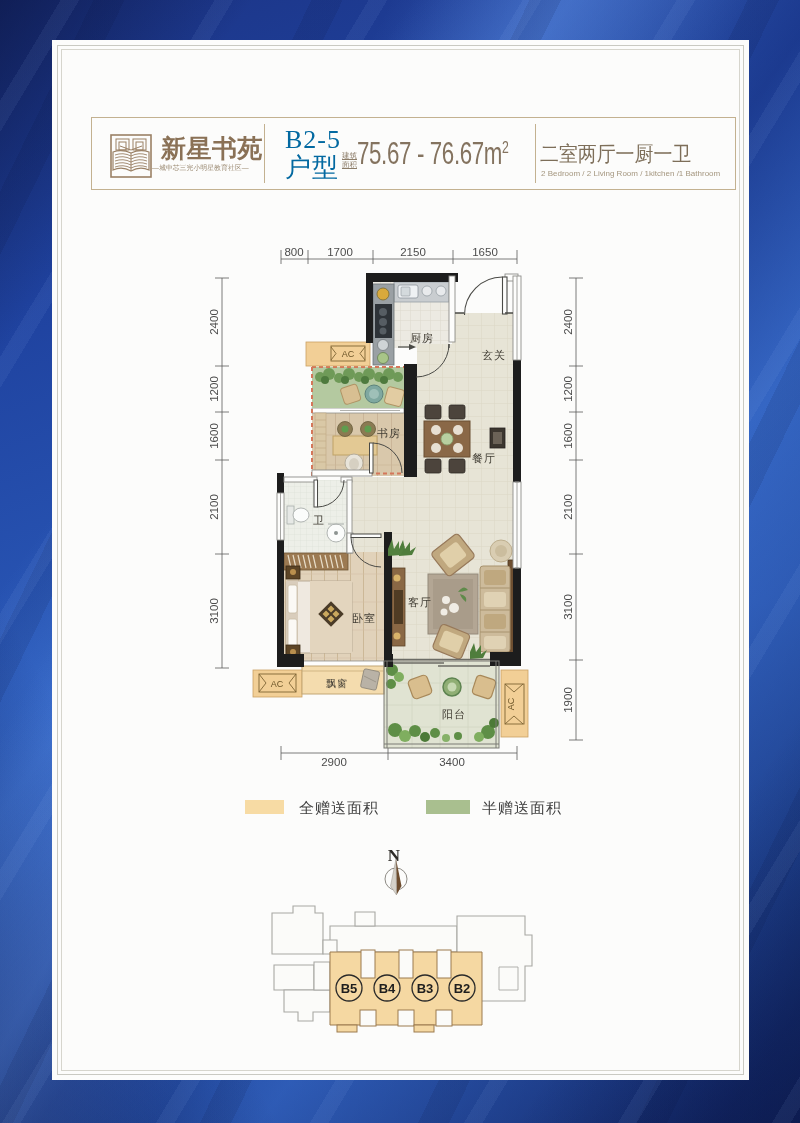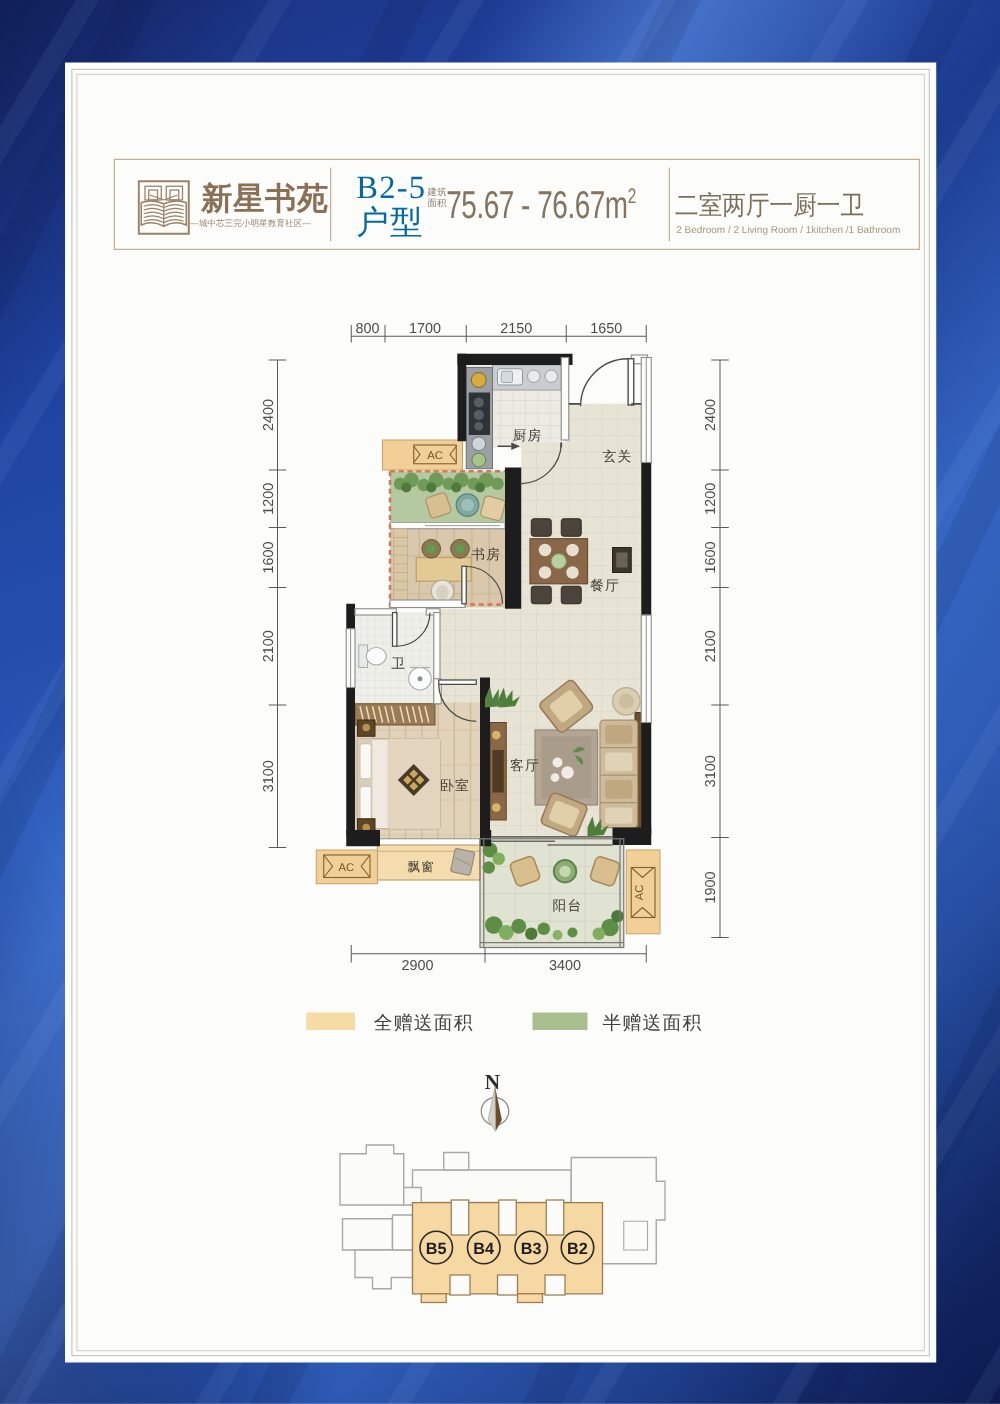--- a/index.html
+++ b/index.html
@@ -10,30 +10,30 @@
       linear-gradient(-55deg, rgba(8,16,55,.45) 0%, rgba(10,20,60,0) 18%),
       linear-gradient(62deg, rgba(12,24,70,.5) 0%, rgba(10,20,60,0) 20%),
       linear-gradient(125deg, rgba(70,120,210,0) 26%, rgba(80,135,225,.4) 36%, rgba(20,40,110,.35) 52%, rgba(75,130,220,.35) 66%, rgba(10,20,60,.4) 95%),
       linear-gradient(160deg, #1c3485 0%, #1f429f 22%, #2957b6 48%, #2b5cc0 62%, #204aa6 82%, #163182 100%);
   }
   .streaks{position:absolute;inset:0;
     background:
       repeating-linear-gradient(121deg, rgba(255,255,255,0) 0 52px, rgba(165,198,255,.07) 52px 68px, rgba(255,255,255,0) 68px 132px),
       repeating-linear-gradient(116deg, rgba(0,0,30,0) 0 84px, rgba(5,12,50,.10) 84px 112px, rgba(0,0,30,0) 112px 196px);
   }
-  .card{position:absolute;left:52px;top:40px;width:697px;height:1040px;background:#fcfcfb;margin-top:10px;}
+  .card{position:absolute;left:52px;top:40px;width:697px;height:1040px;background:#fcfcfb;}
   .inline1{position:absolute;left:5px;top:5px;right:5px;bottom:5px;border:1px solid #c9c9c2;}
   .inline2{position:absolute;left:9px;top:9px;right:9px;bottom:9px;border:1px solid #d6d5cd;}
   .hdr{position:absolute;left:39px;top:77px;width:643px;height:71px;border:1px solid #c3b190;}
   .hdr .d1{position:absolute;left:172px;top:6px;bottom:6px;width:1px;background:#c3b190;}
   .hdr .d2{position:absolute;left:443px;top:6px;bottom:6px;width:1px;background:#c3b190;}
   .logo-name{position:absolute;left:69px;top:14px;font-family:"Liberation Serif",serif;font-weight:bold;font-size:25px;color:#8a7156;letter-spacing:0.5px;white-space:nowrap;}
   .logo-sub{position:absolute;left:60px;top:46px;width:116px;font-size:7.5px;color:#9b8a72;letter-spacing:0px;white-space:nowrap;transform:scale(.92);transform-origin:left top;}
   .b25{position:absolute;left:193px;top:8px;font-family:"Liberation Serif",serif;font-size:26px;color:#0369a1;line-height:28px;letter-spacing:1px;}
-  .jzmj{position:absolute;left:250px;top:22px;font-size:7.5px;color:#8c7c68;line-height:8.5px;}
+  .jzmj{position:absolute;left:250px;top:34px;font-size:7.5px;color:#8c7c68;line-height:8.5px;text-decoration:underline;}
   .area{position:absolute;left:265px;top:18px;font-size:31px;color:#84735f;letter-spacing:-0.5px;white-space:nowrap;transform:scaleX(.72);transform-origin:left top;}
   .area sup{font-size:17px;}
   .rm{position:absolute;left:448px;top:22px;font-size:21px;color:#7d6e59;letter-spacing:0px;white-space:nowrap;transform:scaleX(.9);transform-origin:left top;}
   .rme{position:absolute;left:449px;top:51px;font-size:8px;color:#a4967f;white-space:nowrap;text-align:center;}
 </style>
 </head>
 <body>
 
 <div class="streaks"></div>
 

